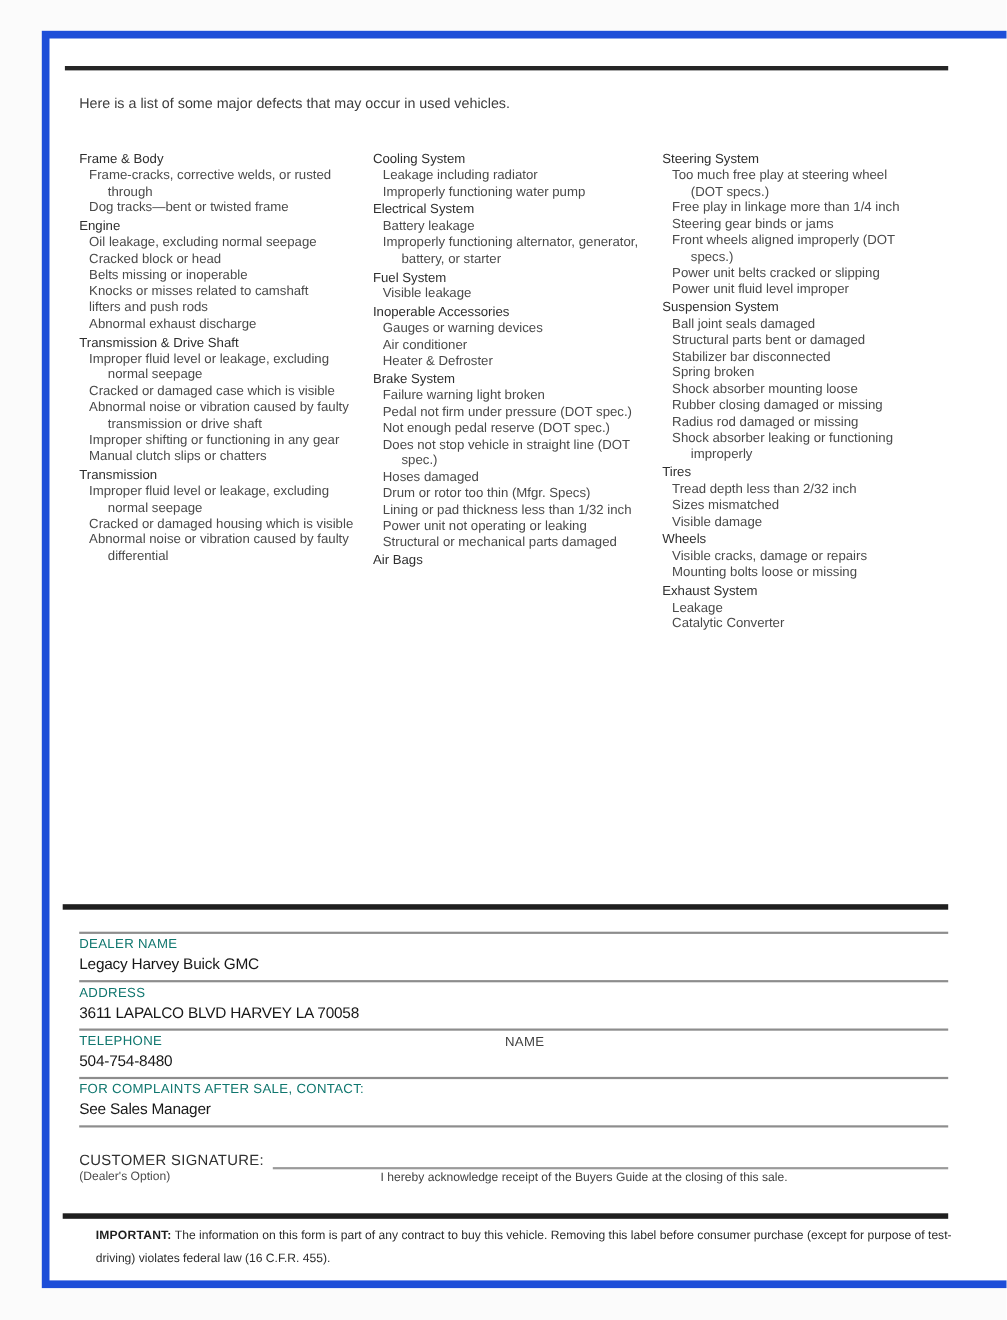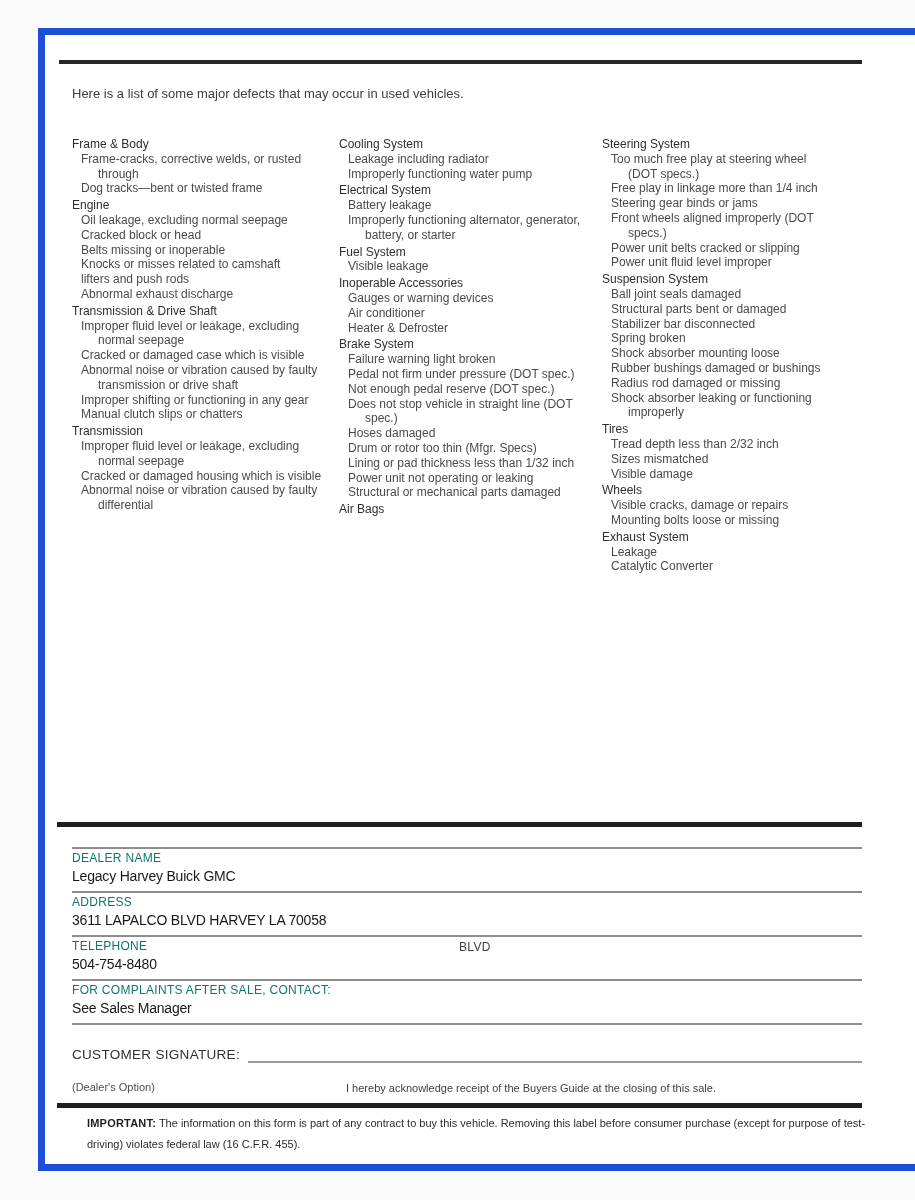--- a/index.html
+++ b/index.html
@@ -30,21 +30,21 @@
   .dealer{position:absolute;left:27px;top:812px;width:790px}
   .field{border-top:2px solid #8d8d8d;padding:2px 0 3px;position:relative}
   .lbl{font-size:12px;line-height:14px;color:#0f766e;letter-spacing:.3px}
   .lbl2{position:absolute;left:387px;top:3px;font-size:12px;line-height:14px;color:#3f3f3f;letter-spacing:.3px}
   .val{font-size:14px;line-height:23px;color:#181818;letter-spacing:-.2px;min-height:23px;white-space:nowrap}
   .rule-end{border-top:2px solid #8d8d8d;height:0}
 
   .sig-row{display:flex;align-items:flex-start;margin-top:22px}
   .sig-label{font-size:13.5px;color:#303030;letter-spacing:.3px;white-space:nowrap}
   .sig-line{flex:1;margin-left:8px;border-bottom:2px solid #9a9a9a;height:14px}
-  .sig-sub{position:relative;margin-top:18px;height:15px;font-size:11px;color:#4c4c4c}
+  .sig-sub{position:relative;margin-top:1px;height:15px;font-size:11px;color:#4c4c4c}
   .sig-sub .ack{position:absolute;left:274px;top:1px;font-size:11px;color:#3f3f3f;white-space:nowrap}
 
   .important{position:absolute;left:42px;top:1078px;width:788px;margin:0;
     font-size:11px;line-height:21px;color:#2c2c2c}
   .important b{color:#1e1e1e;letter-spacing:.2px}
 </style>
 </head>
 <body>
 
 <div class="page">
@@ -108,21 +108,21 @@
         <p class="item">Steering gear binds or jams</p>
         <p class="item">Front wheels aligned improperly (DOT specs.)</p>
         <p class="item">Power unit belts cracked or slipping</p>
         <p class="item">Power unit fluid level improper</p>
         <h3 class="sec-title">Suspension System</h3>
         <p class="item">Ball joint seals damaged</p>
         <p class="item">Structural parts bent or damaged</p>
         <p class="item">Stabilizer bar disconnected</p>
         <p class="item">Spring broken</p>
         <p class="item">Shock absorber mounting loose</p>
-        <p class="item">Rubber bushings damaged or bushings</p>
+        <p class="item">Rubber closing damaged or missing</p>
         <p class="item">Radius rod damaged or missing</p>
         <p class="item">Shock absorber leaking or functioning improperly</p>
         <h3 class="sec-title">Tires</h3>
         <p class="item">Tread depth less than 2/32 inch</p>
         <p class="item">Sizes mismatched</p>
         <p class="item">Visible damage</p>
         <h3 class="sec-title">Wheels</h3>
         <p class="item">Visible cracks, damage or repairs</p>
         <p class="item">Mounting bolts loose or missing</p>
         <h3 class="sec-title">Exhaust System</h3>
@@ -138,21 +138,21 @@
         <div class="field">
           <div class="lbl">DEALER NAME</div>
           <div class="val">Legacy Harvey Buick GMC</div>
         </div>
         <div class="field">
           <div class="lbl">ADDRESS</div>
           <div class="val">3611 LAPALCO BLVD HARVEY LA 70058</div>
         </div>
         <div class="field">
           <div class="lbl">TELEPHONE</div>
-          <div class="lbl2">BLVD</div>
+          <div class="lbl2">NAME</div>
           <div class="val">504-754-8480</div>
         </div>
         <div class="field">
           <div class="lbl">FOR COMPLAINTS AFTER SALE, CONTACT:</div>
           <div class="val">See Sales Manager</div>
         </div>
       </div>
     <div class="rule-end"></div>
 
     <div class="sig-row">

